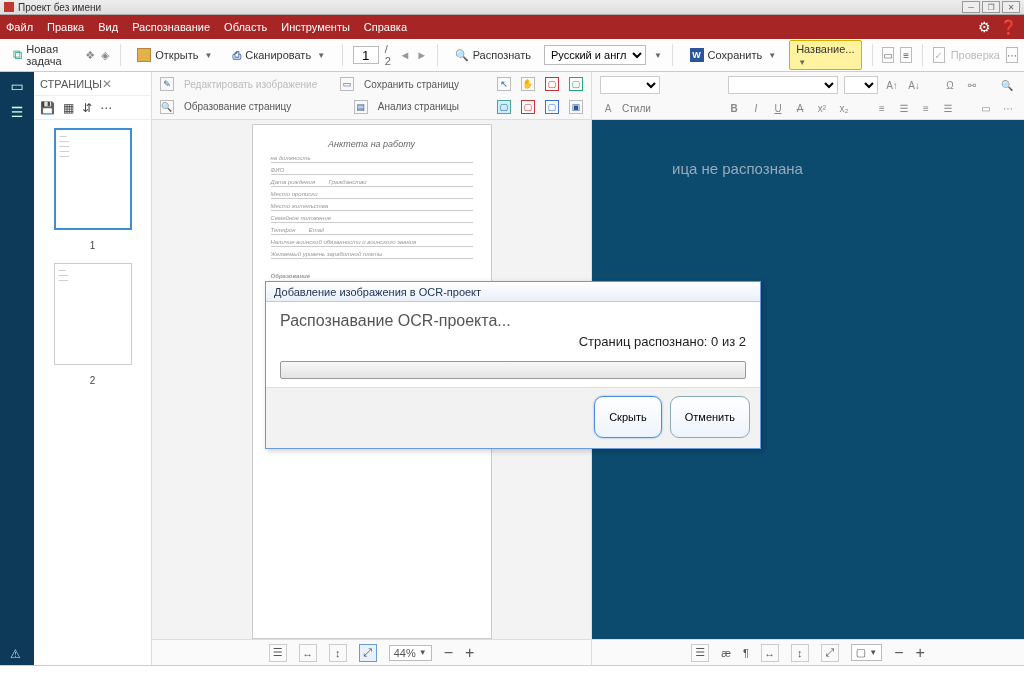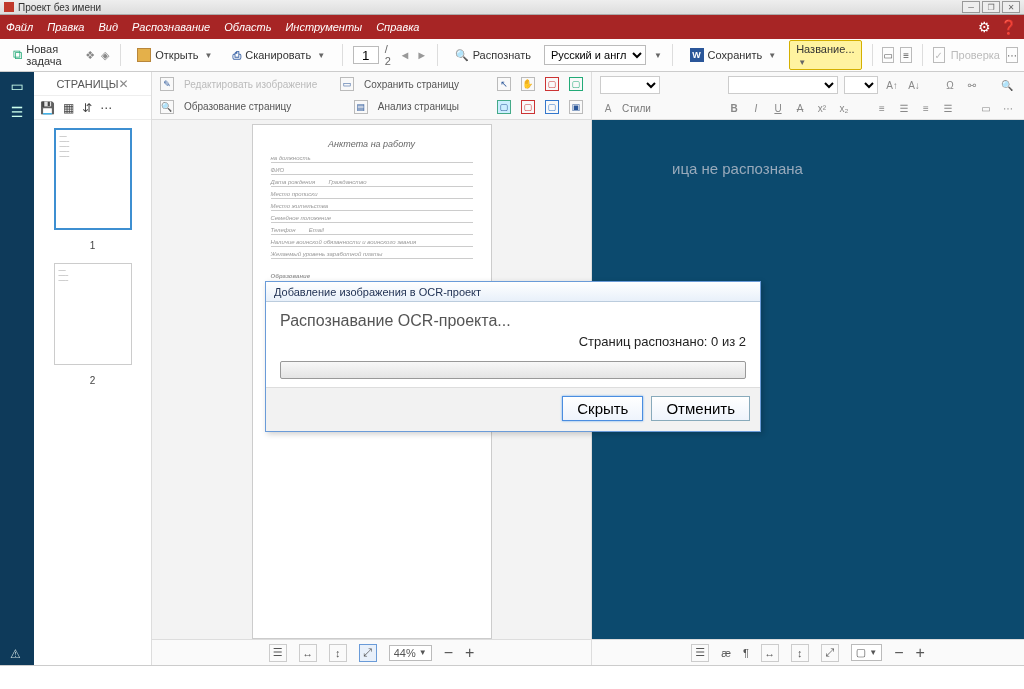--- a/index.html
+++ b/index.html
@@ -3,21 +3,21 @@
 <meta charset="utf-8">
 <style>
 * { box-sizing: border-box; margin: 0; padding: 0; font-family: "Segoe UI", Tahoma, sans-serif; }
 body { width: 1024px; height: 689px; background: #f5f5f5; overflow: hidden; position: relative; font-size: 11px; }
 .titlebar { height: 15px; background: linear-gradient(#eee,#ddd); border-bottom: 1px solid #aaa; display: flex; align-items: center; padding: 0 4px; font-size: 10px; color: #333; }
 .titlebar .app-icon { width: 10px; height: 10px; background: #c0392b; margin-right: 4px; }
 .titlebar .spacer { flex: 1; }
 .titlebar .win-btn { width: 18px; height: 12px; border: 1px solid #999; margin-left: 2px; background: #eee; display:flex;align-items:center;justify-content:center;font-size:8px;color:#666; }
 .menubar { height: 24px; background: #a72525; color: #fff; display: flex; align-items: center; padding: 0 6px; justify-content: space-between; }
 .menubar .menus { display:flex; gap:14px; font-size:11px; }
-.menubar .menus span { cursor: default; font-style: italic; }
+.menubar .menus span { cursor: default; }
 .menubar .right-icons { display:flex; gap:10px; align-items:center; font-size:14px; }
 .gear, .help { color:#fff; }
 
 .toolbar { height: 33px; background: #fdfdfd; border-bottom: 1px solid #ccc; display:flex; align-items:center; padding: 0 6px; gap:6px; font-size:11px; color:#333; }
 .tb-btn { display:flex; align-items:center; gap:4px; padding:3px 6px; border:1px solid transparent; border-radius:2px; background:#fff0; }
 .tb-sep { width:1px; height:22px; background:#ddd; margin:0 4px; }
 .tb-icon { width:14px; height:14px; display:inline-block; }
 .folder-icon { background: #e4b04a; border:1px solid #b8863b; }
 .scanner-icon { color:#4169aa; font-weight:bold; }
 .page-num { width:26px; height:18px; border:1px solid #bbb; text-align:center; }
@@ -26,21 +26,21 @@
 .dropdown-arrow { font-size:8px; color:#666; margin-left:2px; }
 .highlighted { background:#fff3a0; border:1px solid #d4b000; padding:2px 6px; border-radius:2px; }
 .end-icon { width:16px;height:16px;border:1px solid #bbb;display:flex;align-items:center;justify-content:center;color:#555;font-size:10px; }
 
 .main { display:flex; height: calc(689px - 15px - 24px - 33px - 24px); }
 .left-rail { width:34px; background:#0e3a5a; display:flex; flex-direction:column; align-items:center; padding-top:6px; gap:10px; color:#cfe; }
 .left-rail .rail-icon { width:20px;height:16px;display:flex;align-items:center;justify-content:center;font-size:14px; }
 .warn-tri { position:absolute; bottom:28px; left:10px; color:#cdd; font-size:12px; }
 
 .pages-panel { width:118px; background:#fff; border-right:1px solid #ddd; display:flex; flex-direction:column; }
-.pages-hdr { height:24px; display:flex; align-items:center; justify-content:center; padding:0 6px; font-size:11px; color:#555; border-bottom:1px solid #eee;}
+.pages-hdr { height:24px; display:flex; align-items:center; justify-content:flex-start; padding:0 6px; font-size:11px; color:#555; border-bottom:1px solid #eee;}
 .pages-hdr .close-x { color:#888; font-size:12px; }
 .pages-tools { height:24px; display:flex; align-items:center; gap:8px; padding:0 6px; color:#444; font-size:12px; border-bottom:1px solid #eee;}
 .thumb { margin:8px auto; width:78px; height:102px; background:#fff; border:1px solid #ccc; display:flex;flex-direction:column; }
 .thumb.sel { border:2px solid #3d8fd1; }
 .thumb .tcontent { flex:1; padding:4px; font-size:4px; color:#bbb; line-height:5px; overflow:hidden; }
 .thumb-label { text-align:center; font-size:10px; color:#444; margin-top:2px; margin-bottom:4px;}
 
 .doc-area { flex:1; display:flex; }
 .img-pane { width:440px; display:flex; flex-direction:column; border-right:1px solid #ddd; }
 .img-toolbar { height:48px; background:#f9f9f9; border-bottom:1px solid #ddd; padding:4px 8px; display:flex; flex-wrap:wrap; gap:6px; align-items:center; font-size:10px; color:#555;}
@@ -68,21 +68,21 @@
 .bottom-strip { position:relative; height:136px; background:#fff; border-top:1px solid #ccc; }
 
 
 .modal { position:absolute; left:265px; top:281px; width:496px; background:#fff; border:1px solid #6a9bd8; box-shadow:2px 2px 6px rgba(0,0,0,.2); z-index:50;}
 .modal-title { height:20px; background:linear-gradient(#fff,#e8f0fa); border-bottom:1px solid #bcd; padding:0 8px; font-size:11px; color:#235; display:flex; align-items:center;}
 .modal-body { padding:10px 14px 8px; font-size:12px; color:#333; }
 .modal-body .line1 { font-size:16px; color:#555; margin-bottom:4px;}
 .modal-body .line2 { font-size:13px; color:#222; margin-bottom:12px;text-align:right;}
 .progress { height:18px; border:1px solid #999; background:linear-gradient(#f8f8f8,#e4e4e4); border-radius:2px;}
 .modal-btns { padding:8px 10px 10px; display:flex; justify-content:flex-end; gap:8px; background:#f2f2f2; border-top:1px solid #ddd;}
-.modal-btns button { padding:3px 14px; font-size:15px; border:1px solid #8ab; background:linear-gradient(#fff,#eef4fc); border-radius:0;}
+.modal-btns button { padding:14px 14px; font-size:11px; border:1px solid #8ab; background:linear-gradient(#fff,#eef4fc); border-radius:9px;}
 .modal-btns button.primary { border:1px solid #4a8de0; box-shadow:0 0 2px #6ae;}
 </style>
 </head>
 <body>
 
 <div class="titlebar">
   <div class="app-icon"></div>
   <span>Проект без имени</span>
   <div class="spacer"></div>
   <div class="win-btn">─</div>

